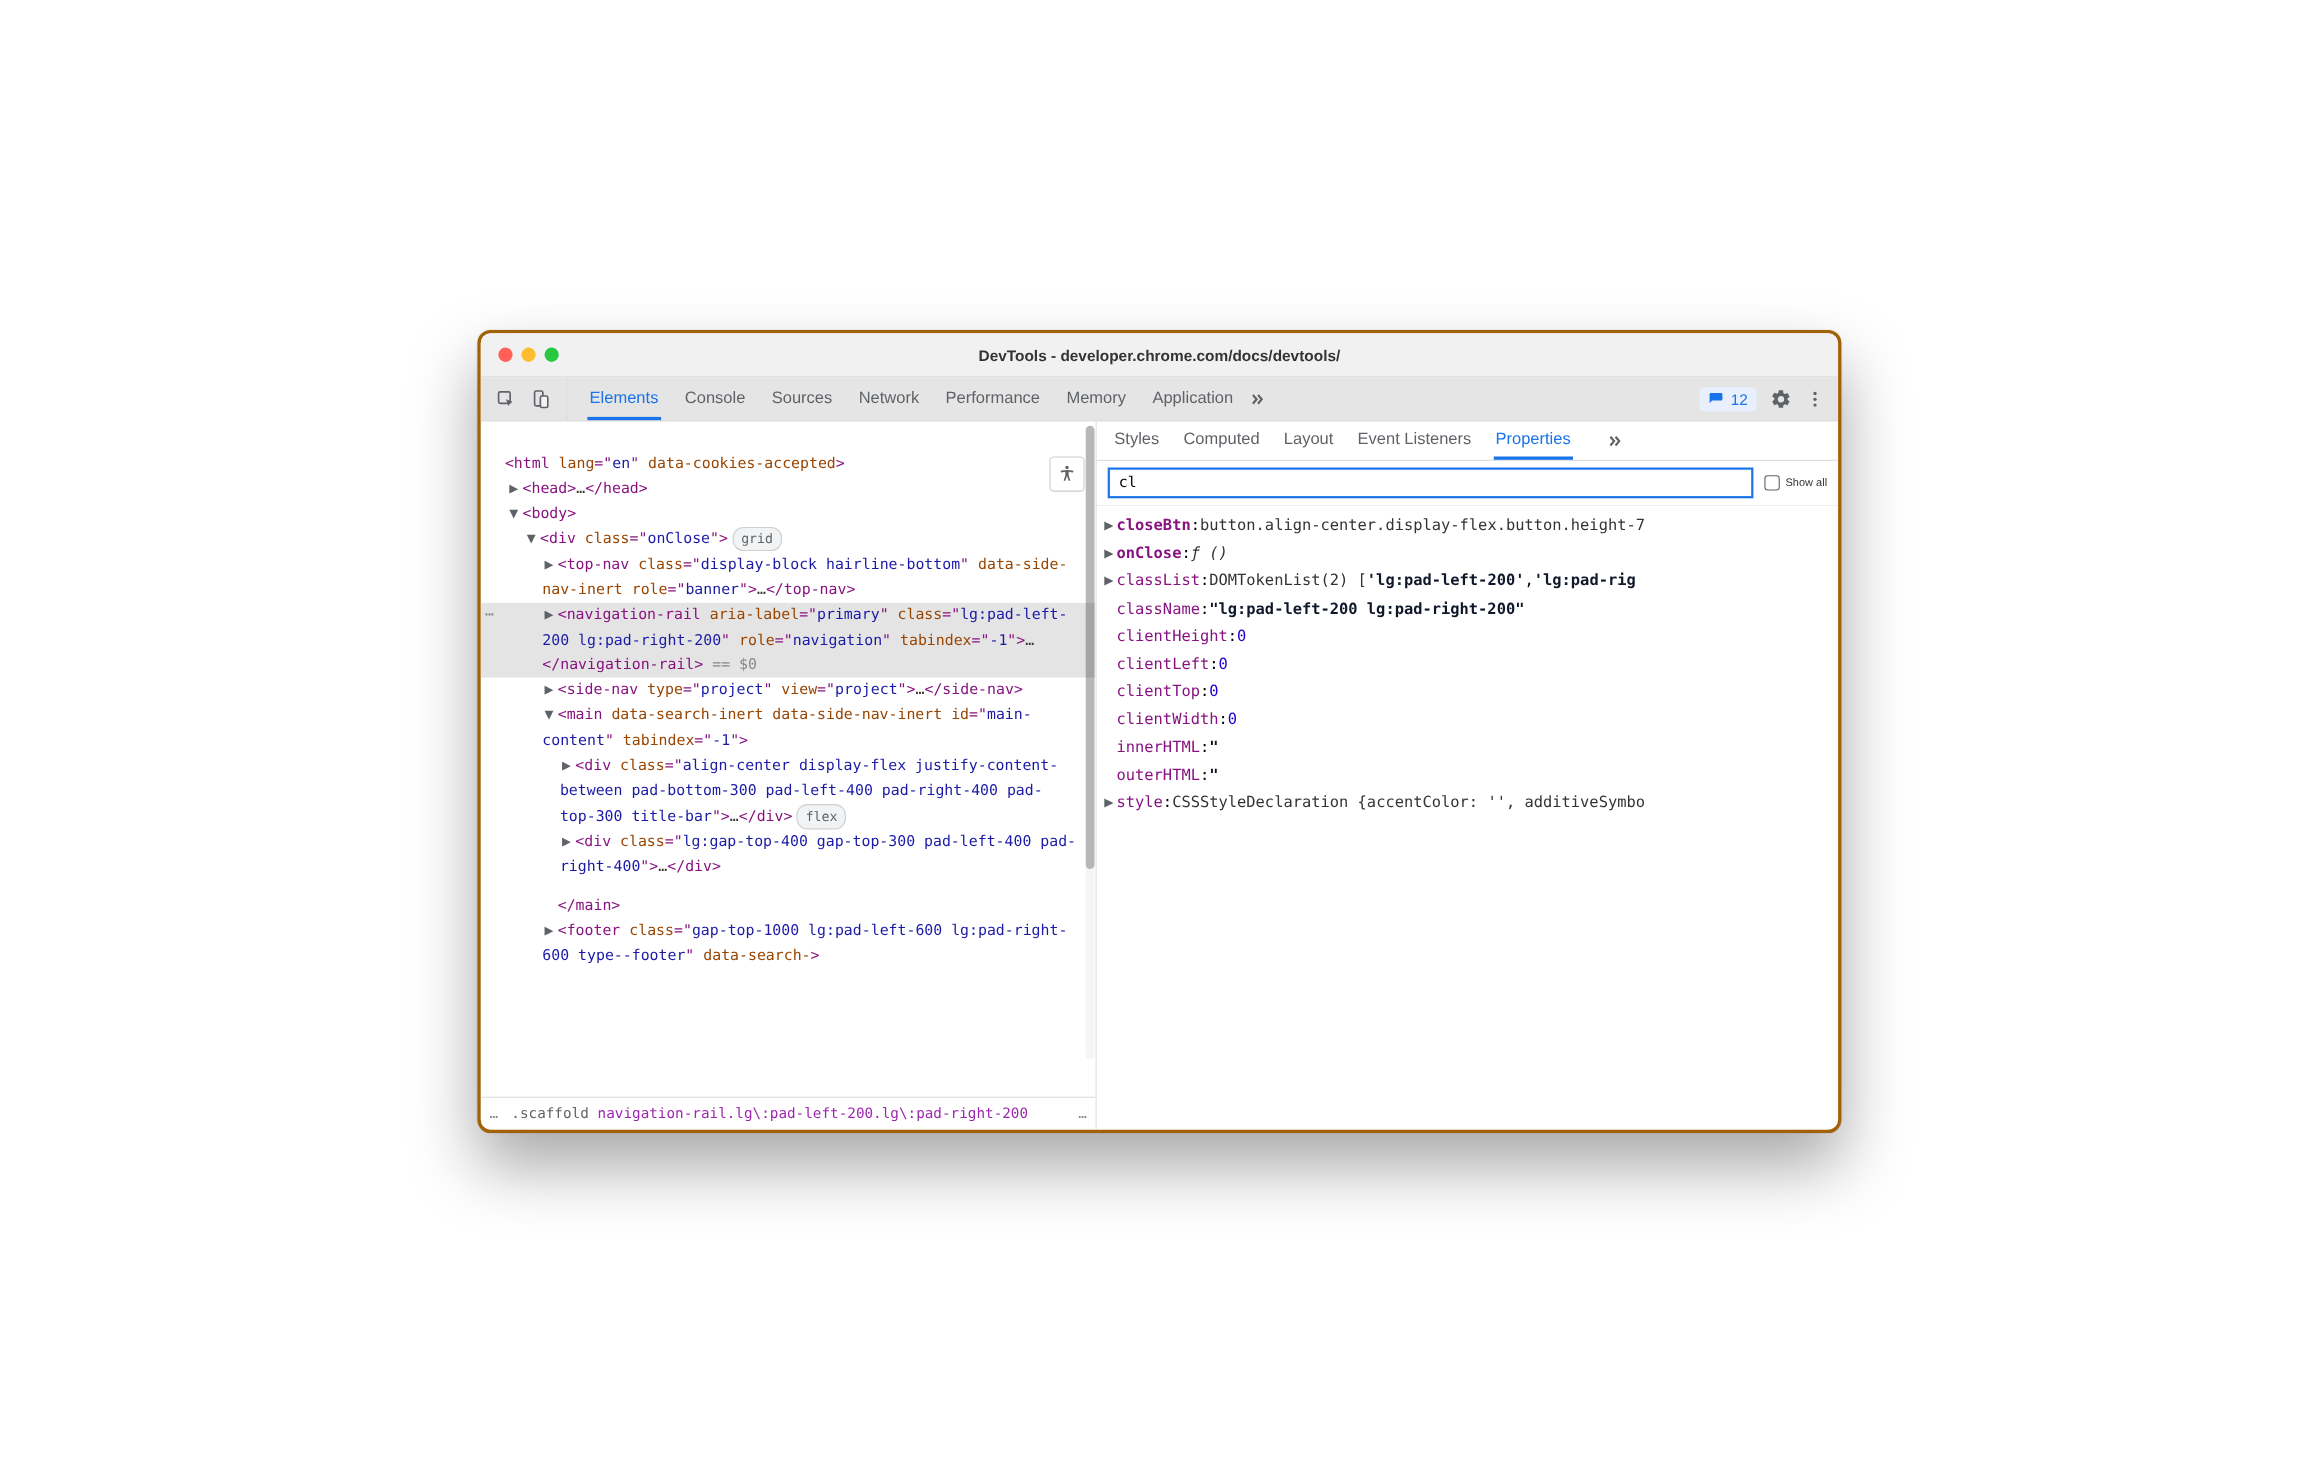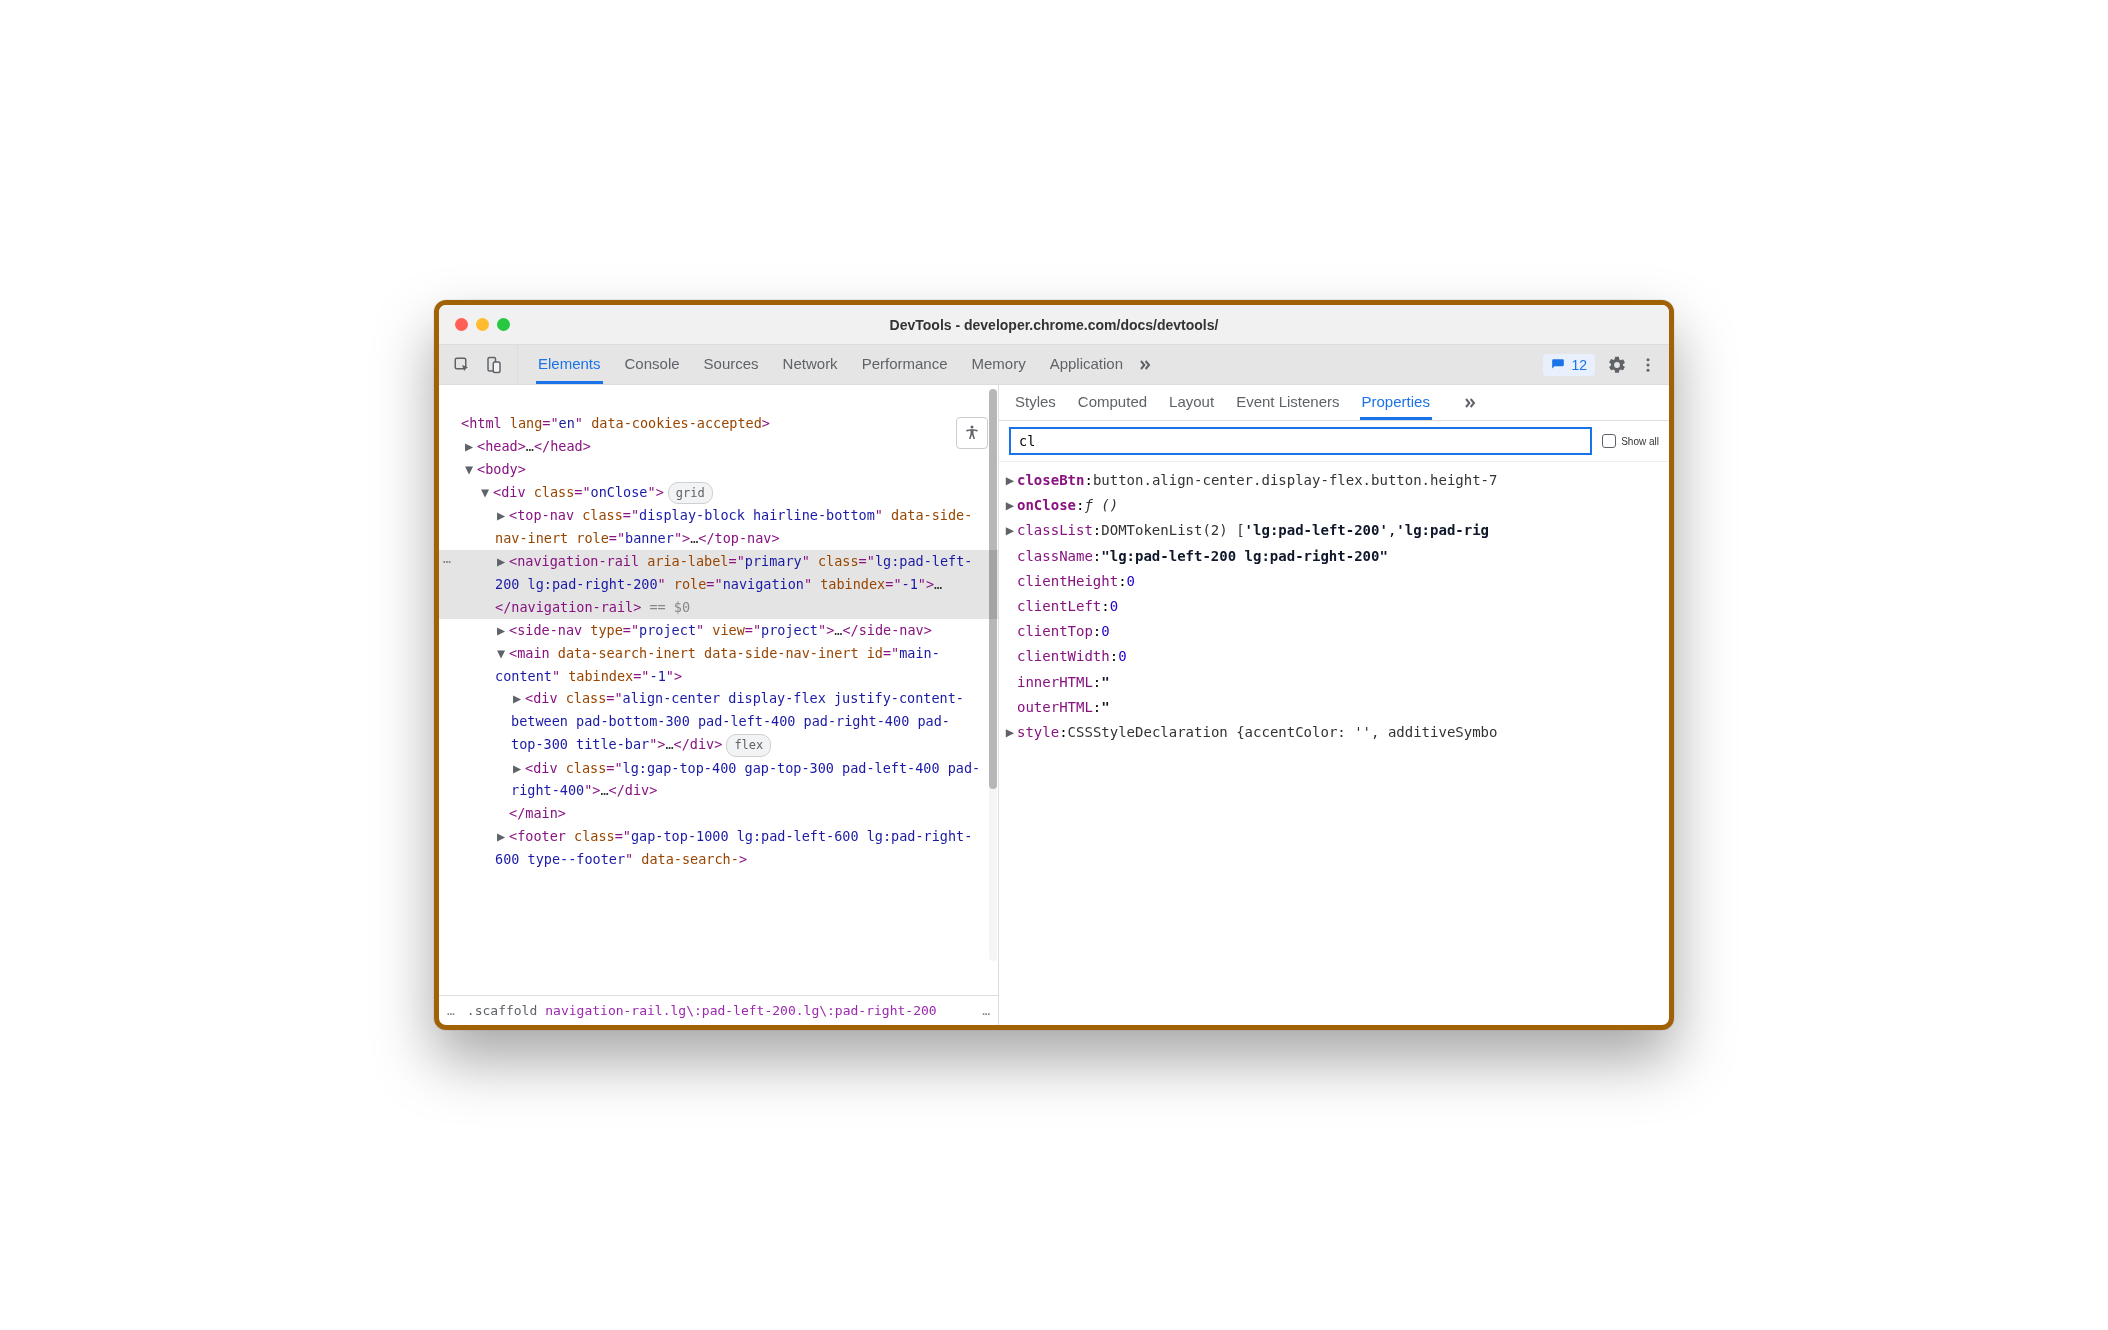--- a/index.html
+++ b/index.html
@@ -9,21 +9,21 @@
     font-family: -apple-system, "Helvetica Neue", Arial, sans-serif;
     display: flex;
     align-items: center;
     justify-content: center;
     min-height: 100vh;
   }
   .window {
     width: 1240px;
     height: 730px;
     border-radius: 12px;
-    border: 5px solid #a16207;
+    border: 3px solid #a16207;
     overflow: hidden;
     box-shadow: 0 30px 60px rgba(0,0,0,0.35), 0 0 0 1px rgba(0,0,0,0.05);
     display: flex;
     flex-direction: column;
     background: #fff;
     position: relative;
   }
   .titlebar {
     height: 40px;
     background: #f1f1f1;
@@ -191,21 +191,21 @@
           <div class="line" style="padding-left: 8px; padding-right: 16px;"><span class="tri"></span><span class="punct">&lt;</span><span class="tag">html</span> <span class="attr-name">lang</span><span class="punct">=</span><span class="punct">"</span><span class="attr-val">en</span><span class="punct">"</span> <span class="attr-name">data-cookies-accepted</span><span class="punct">&gt;</span></div>
           <div class="line" style="padding-left: 24px; padding-right: 16px;"><span class="tri">▶</span><span class="punct">&lt;</span><span class="tag">head</span><span class="punct">&gt;</span><span class="ellips">…</span><span class="punct">&lt;/</span><span class="tag">head</span><span class="punct">&gt;</span></div>
           <div class="line" style="padding-left: 24px; padding-right: 16px;"><span class="tri">▼</span><span class="punct">&lt;</span><span class="tag">body</span><span class="punct">&gt;</span></div>
           <div class="line" style="padding-left: 40px; padding-right: 16px;"><span class="tri">▼</span><span class="punct">&lt;</span><span class="tag">div</span> <span class="attr-name">class</span><span class="punct">=</span><span class="punct">"</span><span class="attr-val">onClose</span><span class="punct">"</span><span class="punct">&gt;</span><span class="badge">grid</span></div>
           <div class="line" style="padding-left: 56px; padding-right: 16px;"><span class="tri">▶</span><span class="punct">&lt;</span><span class="tag">top-nav</span> <span class="attr-name">class</span><span class="punct">=</span><span class="punct">"</span><span class="attr-val">display-block hairline-bottom</span><span class="punct">"</span> <span class="attr-name">data-side-nav-inert</span> <span class="attr-name">role</span><span class="punct">=</span><span class="punct">"</span><span class="attr-val">banner</span><span class="punct">"</span><span class="punct">&gt;</span><span class="ellips">…</span><span class="punct">&lt;/</span><span class="tag">top-nav</span><span class="punct">&gt;</span></div>
           <div class="line selected" style="padding-left: 56px; padding-right: 16px;"><span class="row-dots" style="left:4px;">⋯</span><span class="tri">▶</span><span class="punct">&lt;</span><span class="tag">navigation-rail</span> <span class="attr-name">aria-label</span><span class="punct">=</span><span class="punct">"</span><span class="attr-val">primary</span><span class="punct">"</span> <span class="attr-name">class</span><span class="punct">=</span><span class="punct">"</span><span class="attr-val">lg:pad-left-200 lg:pad-right-200</span><span class="punct">"</span> <span class="attr-name">role</span><span class="punct">=</span><span class="punct">"</span><span class="attr-val">navigation</span><span class="punct">"</span> <span class="attr-name">tabindex</span><span class="punct">=</span><span class="punct">"</span><span class="attr-val">-1</span><span class="punct">"</span><span class="punct">&gt;</span><span class="ellips">…</span><span class="punct">&lt;/</span><span class="tag">navigation-rail</span><span class="punct">&gt;</span><span style="color:#888;"> == $0</span></div>
           <div class="line" style="padding-left: 56px; padding-right: 16px;"><span class="tri">▶</span><span class="punct">&lt;</span><span class="tag">side-nav</span> <span class="attr-name">type</span><span class="punct">=</span><span class="punct">"</span><span class="attr-val">project</span><span class="punct">"</span> <span class="attr-name">view</span><span class="punct">=</span><span class="punct">"</span><span class="attr-val">project</span><span class="punct">"</span><span class="punct">&gt;</span><span class="ellips">…</span><span class="punct">&lt;/</span><span class="tag">side-nav</span><span class="punct">&gt;</span></div>
           <div class="line" style="padding-left: 56px; padding-right: 16px;"><span class="tri">▼</span><span class="punct">&lt;</span><span class="tag">main</span> <span class="attr-name">data-search-inert</span> <span class="attr-name">data-side-nav-inert</span> <span class="attr-name">id</span><span class="punct">=</span><span class="punct">"</span><span class="attr-val">main-content</span><span class="punct">"</span> <span class="attr-name">tabindex</span><span class="punct">=</span><span class="punct">"</span><span class="attr-val">-1</span><span class="punct">"</span><span class="punct">&gt;</span></div>
           <div class="line" style="padding-left: 72px; padding-right: 16px;"><span class="tri">▶</span><span class="punct">&lt;</span><span class="tag">div</span> <span class="attr-name">class</span><span class="punct">=</span><span class="punct">"</span><span class="attr-val">align-center display-flex justify-content-between pad-bottom-300 pad-left-400 pad-right-400 pad-top-300 title-bar</span><span class="punct">"</span><span class="punct">&gt;</span><span class="ellips">…</span><span class="punct">&lt;/</span><span class="tag">div</span><span class="punct">&gt;</span><span class="badge">flex</span></div>
           <div class="line" style="padding-left: 72px; padding-right: 16px;"><span class="tri">▶</span><span class="punct">&lt;</span><span class="tag">div</span> <span class="attr-name">class</span><span class="punct">=</span><span class="punct">"</span><span class="attr-val">lg:gap-top-400 gap-top-300 pad-left-400 pad-right-400</span><span class="punct">"</span><span class="punct">&gt;</span><span class="ellips">…</span><span class="punct">&lt;/</span><span class="tag">div</span><span class="punct">&gt;</span></div>
-          <div class="line" style="padding-left: 56px; padding-right: 16px;"><span class="tri"></span><span class="punct">&lt;/</span><span class="tag">main</span><span class="punct">&gt;</span></div>
+          <div class="line" style="padding-left: 56px; padding-right: 16px; margin-top: 12px;"><span class="tri"></span><span class="punct">&lt;/</span><span class="tag">main</span><span class="punct">&gt;</span></div>
           <div class="line" style="padding-left: 56px; padding-right: 16px;"><span class="tri">▶</span><span class="punct">&lt;</span><span class="tag">footer</span> <span class="attr-name">class</span><span class="punct">=</span><span class="punct">"</span><span class="attr-val">gap-top-1000 lg:pad-left-600 lg:pad-right-600 type--footer</span><span class="punct">"</span> <span class="attr-name">data-search-</span><span class="punct">&gt;</span></div>
         </div>
       <div class="breadcrumb">
         <span class="bc-dots">…</span>
         <span class="bc-a">.scaffold</span>
         <span class="bc-b">navigation-rail.lg\:pad-left-200.lg\:pad-right-200</span>
         <span class="bc-dots">…</span>
       </div>
     </div>
 

